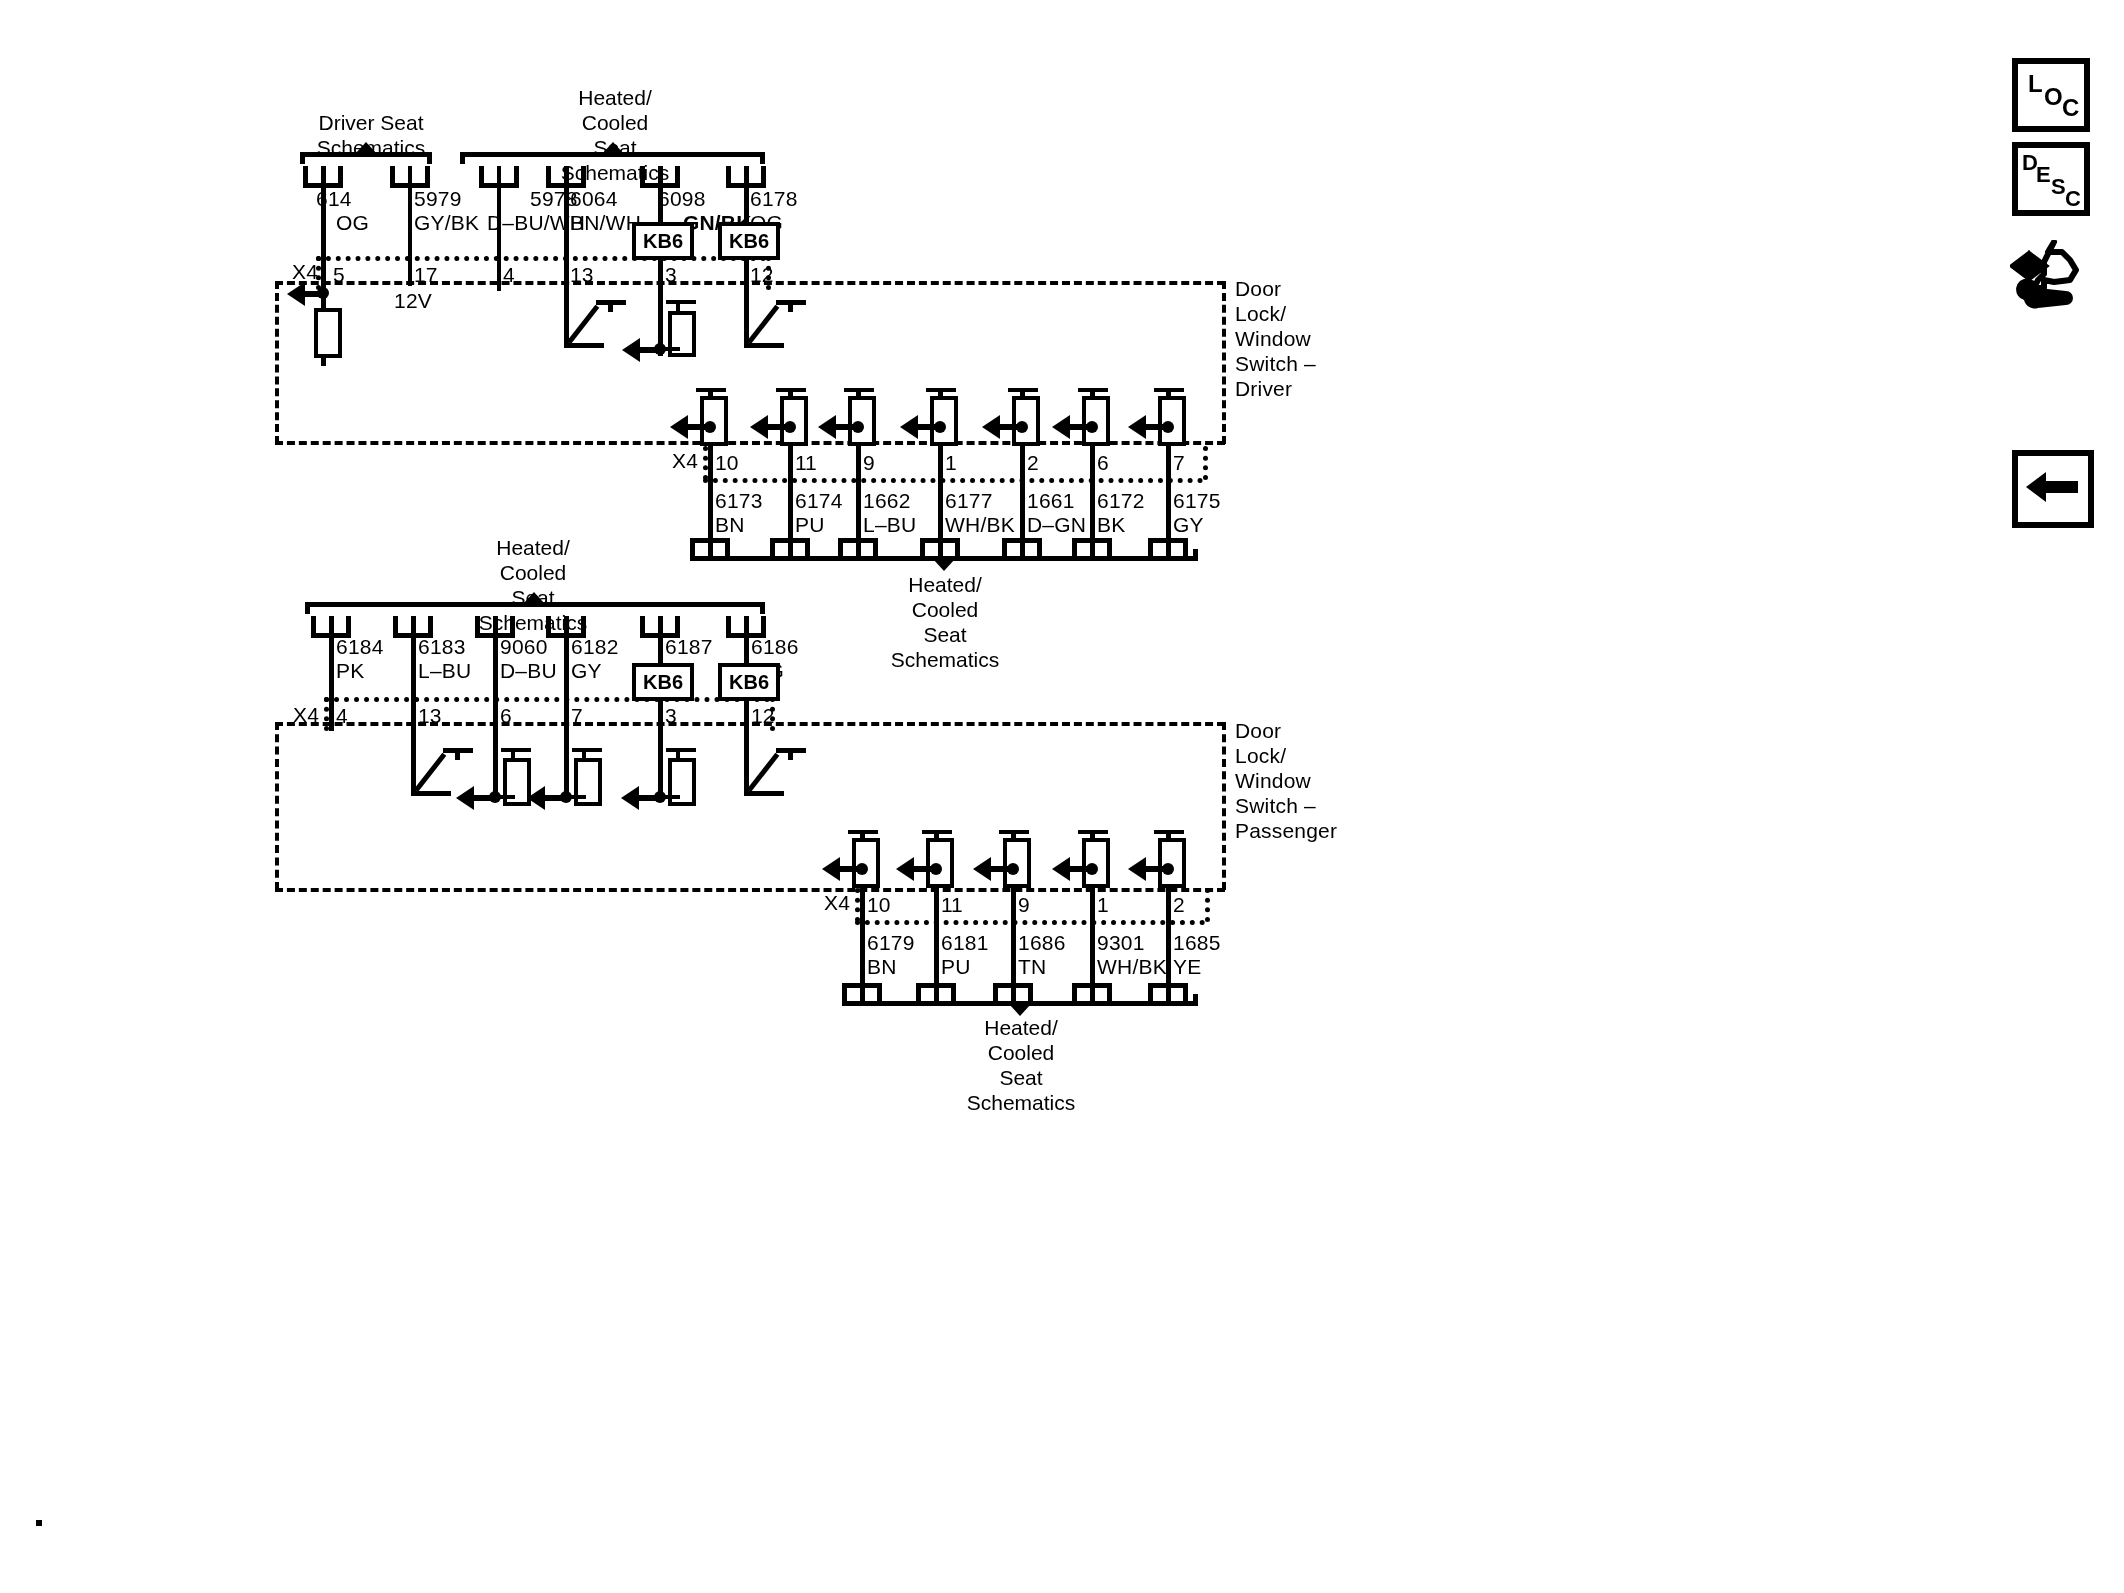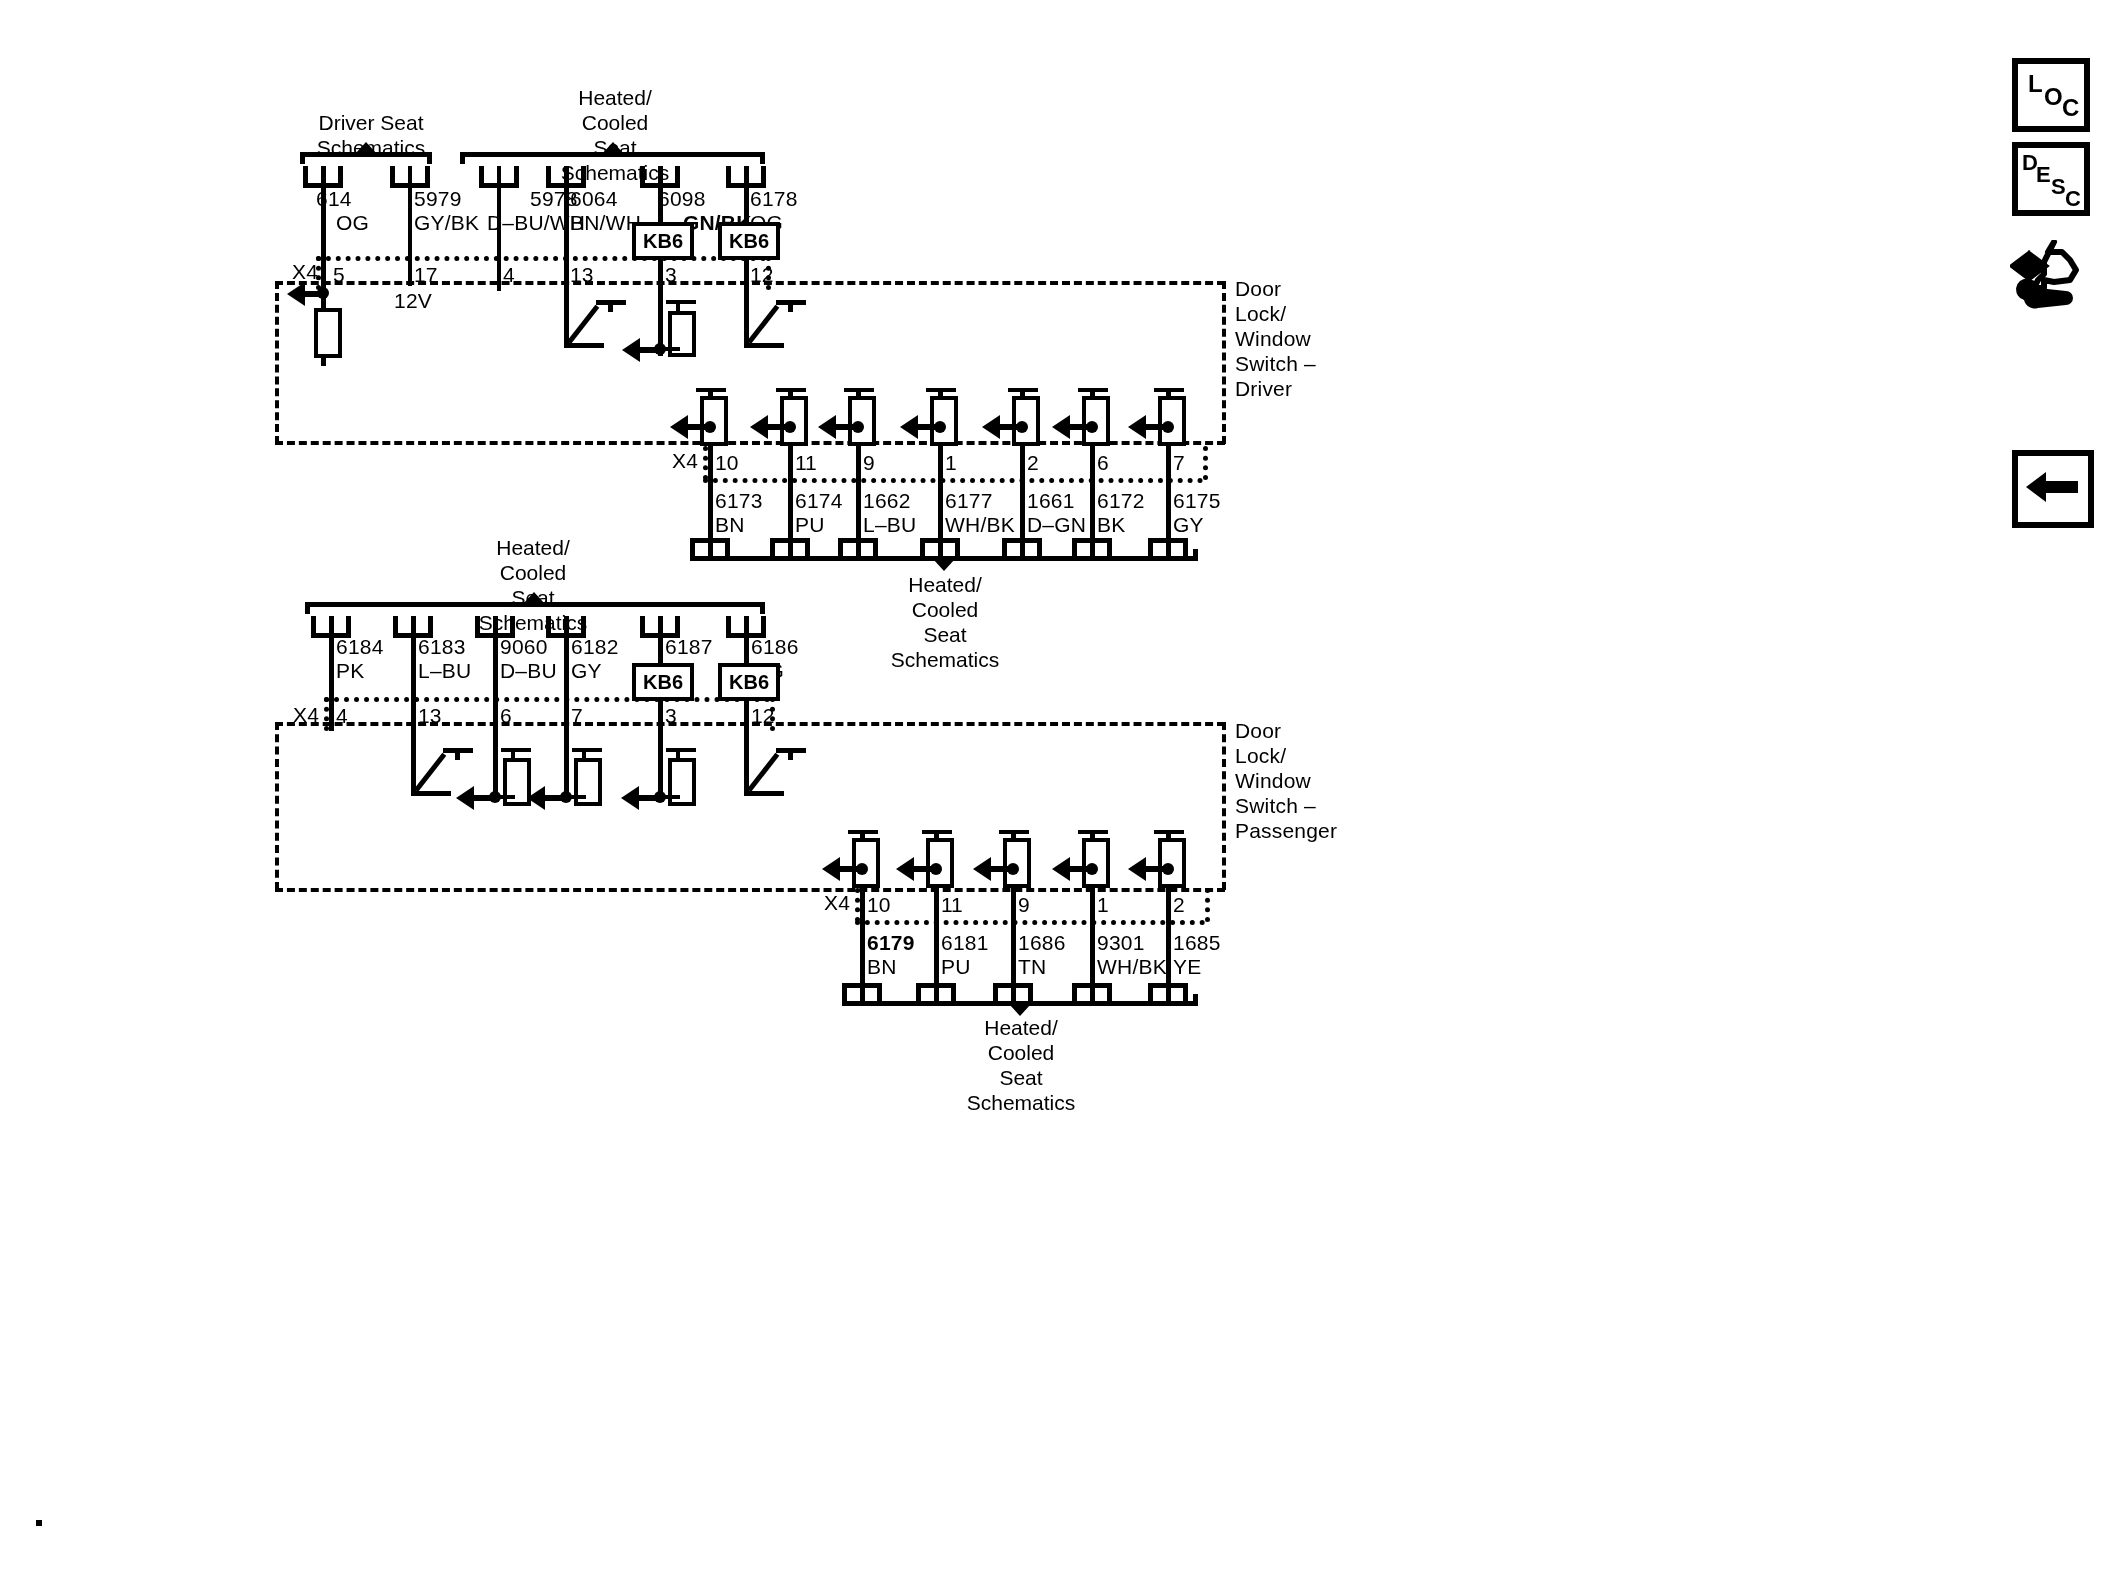--- a/index.html
+++ b/index.html
@@ -413,21 +413,21 @@
   <div class="dash-h" style="left:275px;top:888px;width:950px;"></div>
   <div class="dash-v" style="left:1222px;top:722px;height:168px;"></div>
   <div class="lbl" style="left:1235px;top:718px;" id="mod-pass"><div style="text-align: left;">Door</div><div style="text-align: left;">Lock/</div><div style="text-align: left;">Window</div><div style="text-align: left;">Switch –</div><div style="text-align: left;">Passenger</div></div>
 
   <div class="vline thick" style="left:860px;top:830px;height:175px;"></div>
   <div class="hline" style="left:848px;top:830px;width:30px;"></div>
   <div class="res" style="left:852px;top:838px;width:20px;height:42px;"></div>
   <div class="dot" style="left:856px;top:863px;"></div>
   <div class="arrowL" style="left:838px;top:866px;width:26px;"></div>
   <div class="pin" style="left:867px;top:894px;">10</div>
-  <div class="lbl" style="left:867px;top:930px;font-weight:bold;">6179</div>
+  <div class="lbl" style="left:867px;top:930px;">6179</div>
   <div class="lbl" style="left:867px;top:954px;">BN</div>
   <div class="capu" style="left:842px;top:983px;">
       <i class="l"></i>
       <i class="r"></i>
       <i class="t"></i>
     </div>
 
   <div class="vline thick" style="left:934px;top:830px;height:175px;"></div>
   <div class="hline" style="left:922px;top:830px;width:30px;"></div>
   <div class="res" style="left:926px;top:838px;width:20px;height:42px;"></div>

